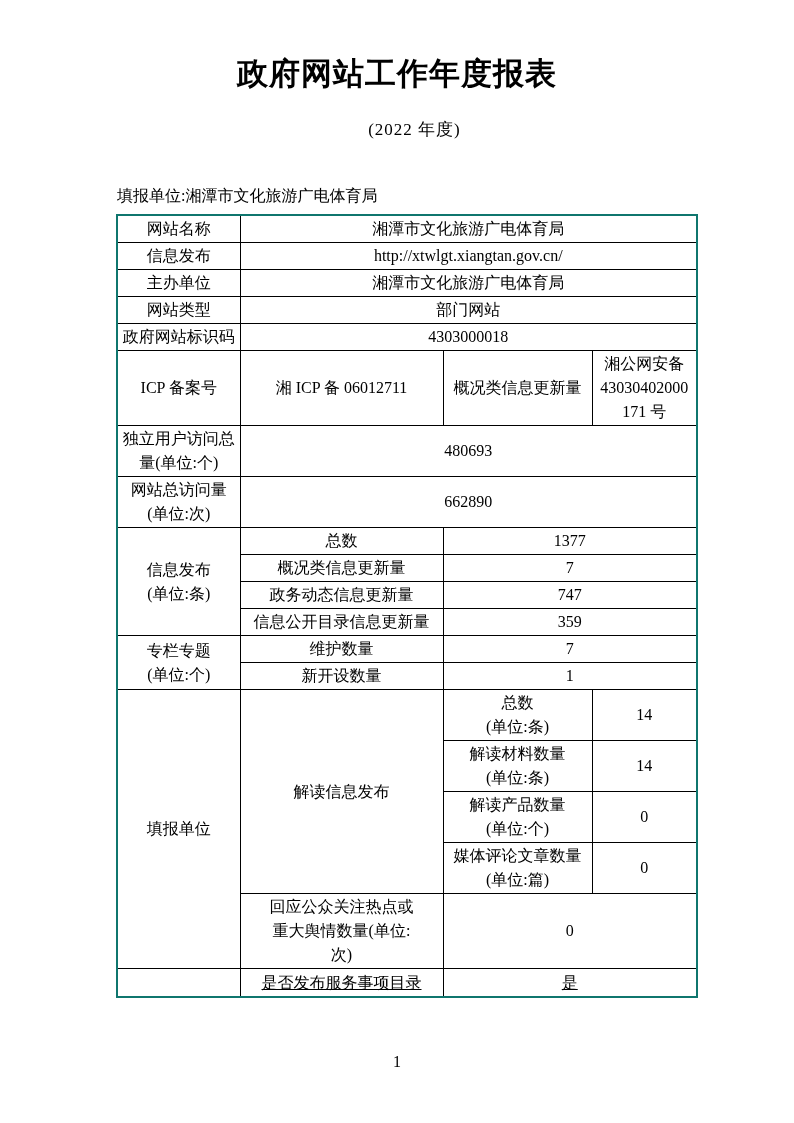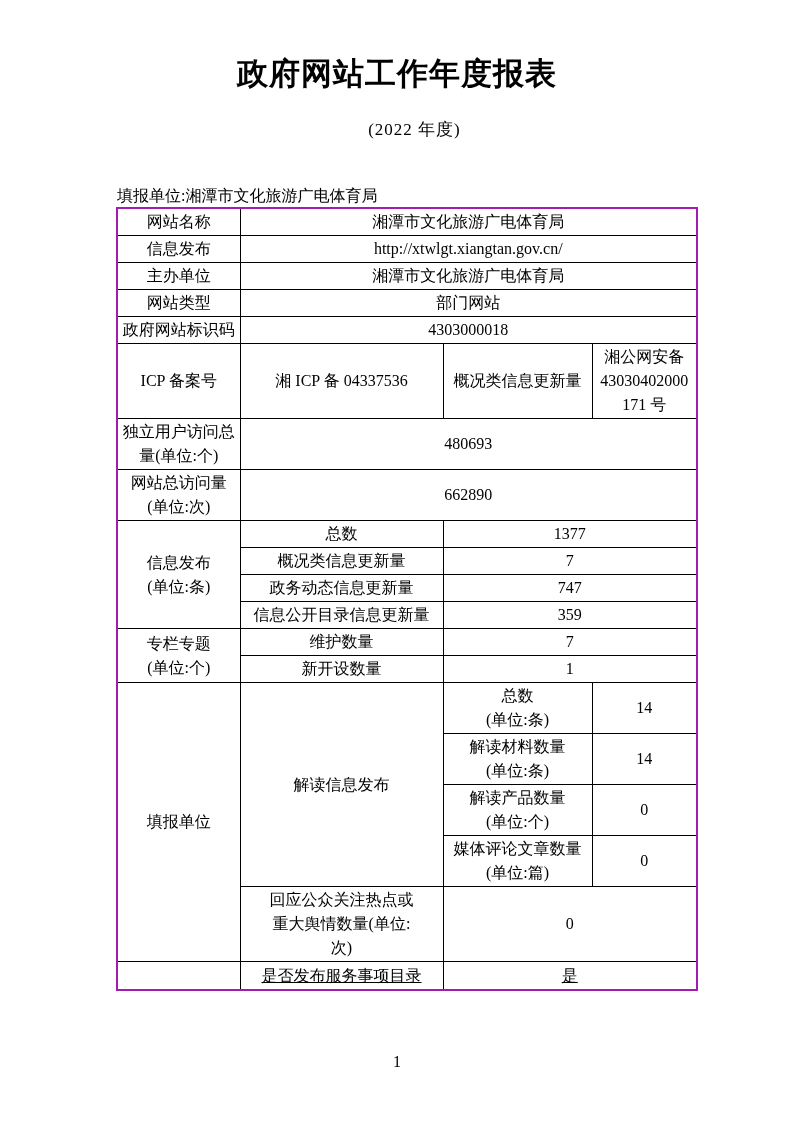--- a/index.html
+++ b/index.html
@@ -22,29 +22,29 @@
     line-height: 1.4;
   }
   .doc-subtitle {
     margin-top: 23px;
     text-align: center;
     font-size: 17px;
     letter-spacing: 1px;
     padding-left: 35px;
   }
   .filler-unit {
-    margin: 45px 0 0 117px;
+    margin: 45px 0 7px 117px;
     font-size: 16px;
   }
   table.report {
     border-collapse: collapse;
     table-layout: fixed;
     width: 580px;
     margin-left: 116px;
-    border: 2px solid #a21caf;
+    border: 2px solid #0f766e;
   }
   table.report td {
     border: 1px solid #000000;
     text-align: center;
     vertical-align: middle;
     font-size: 16px;
     line-height: 1.5;
     white-space: pre-line;
     padding: 1px 3px;
     overflow: hidden;
@@ -96,21 +96,21 @@
       <tr class="h27">
         <td>网站类型</td>
         <td colspan="3">部门网站</td>
       </tr>
       <tr class="h27">
         <td>政府网站标识码</td>
         <td colspan="3">4303000018</td>
       </tr>
       <tr class="h72">
         <td>ICP 备案号</td>
-        <td>湘 ICP 备 04337536</td>
+        <td>湘 ICP 备 06012711</td>
         <td>概况类信息更新量</td>
         <td>湘公网安备
 43030402000
 171 号</td>
       </tr>
       <tr class="h48">
         <td>独立用户访问总
 量(单位:个)</td>
         <td colspan="3">480693</td>
       </tr>

